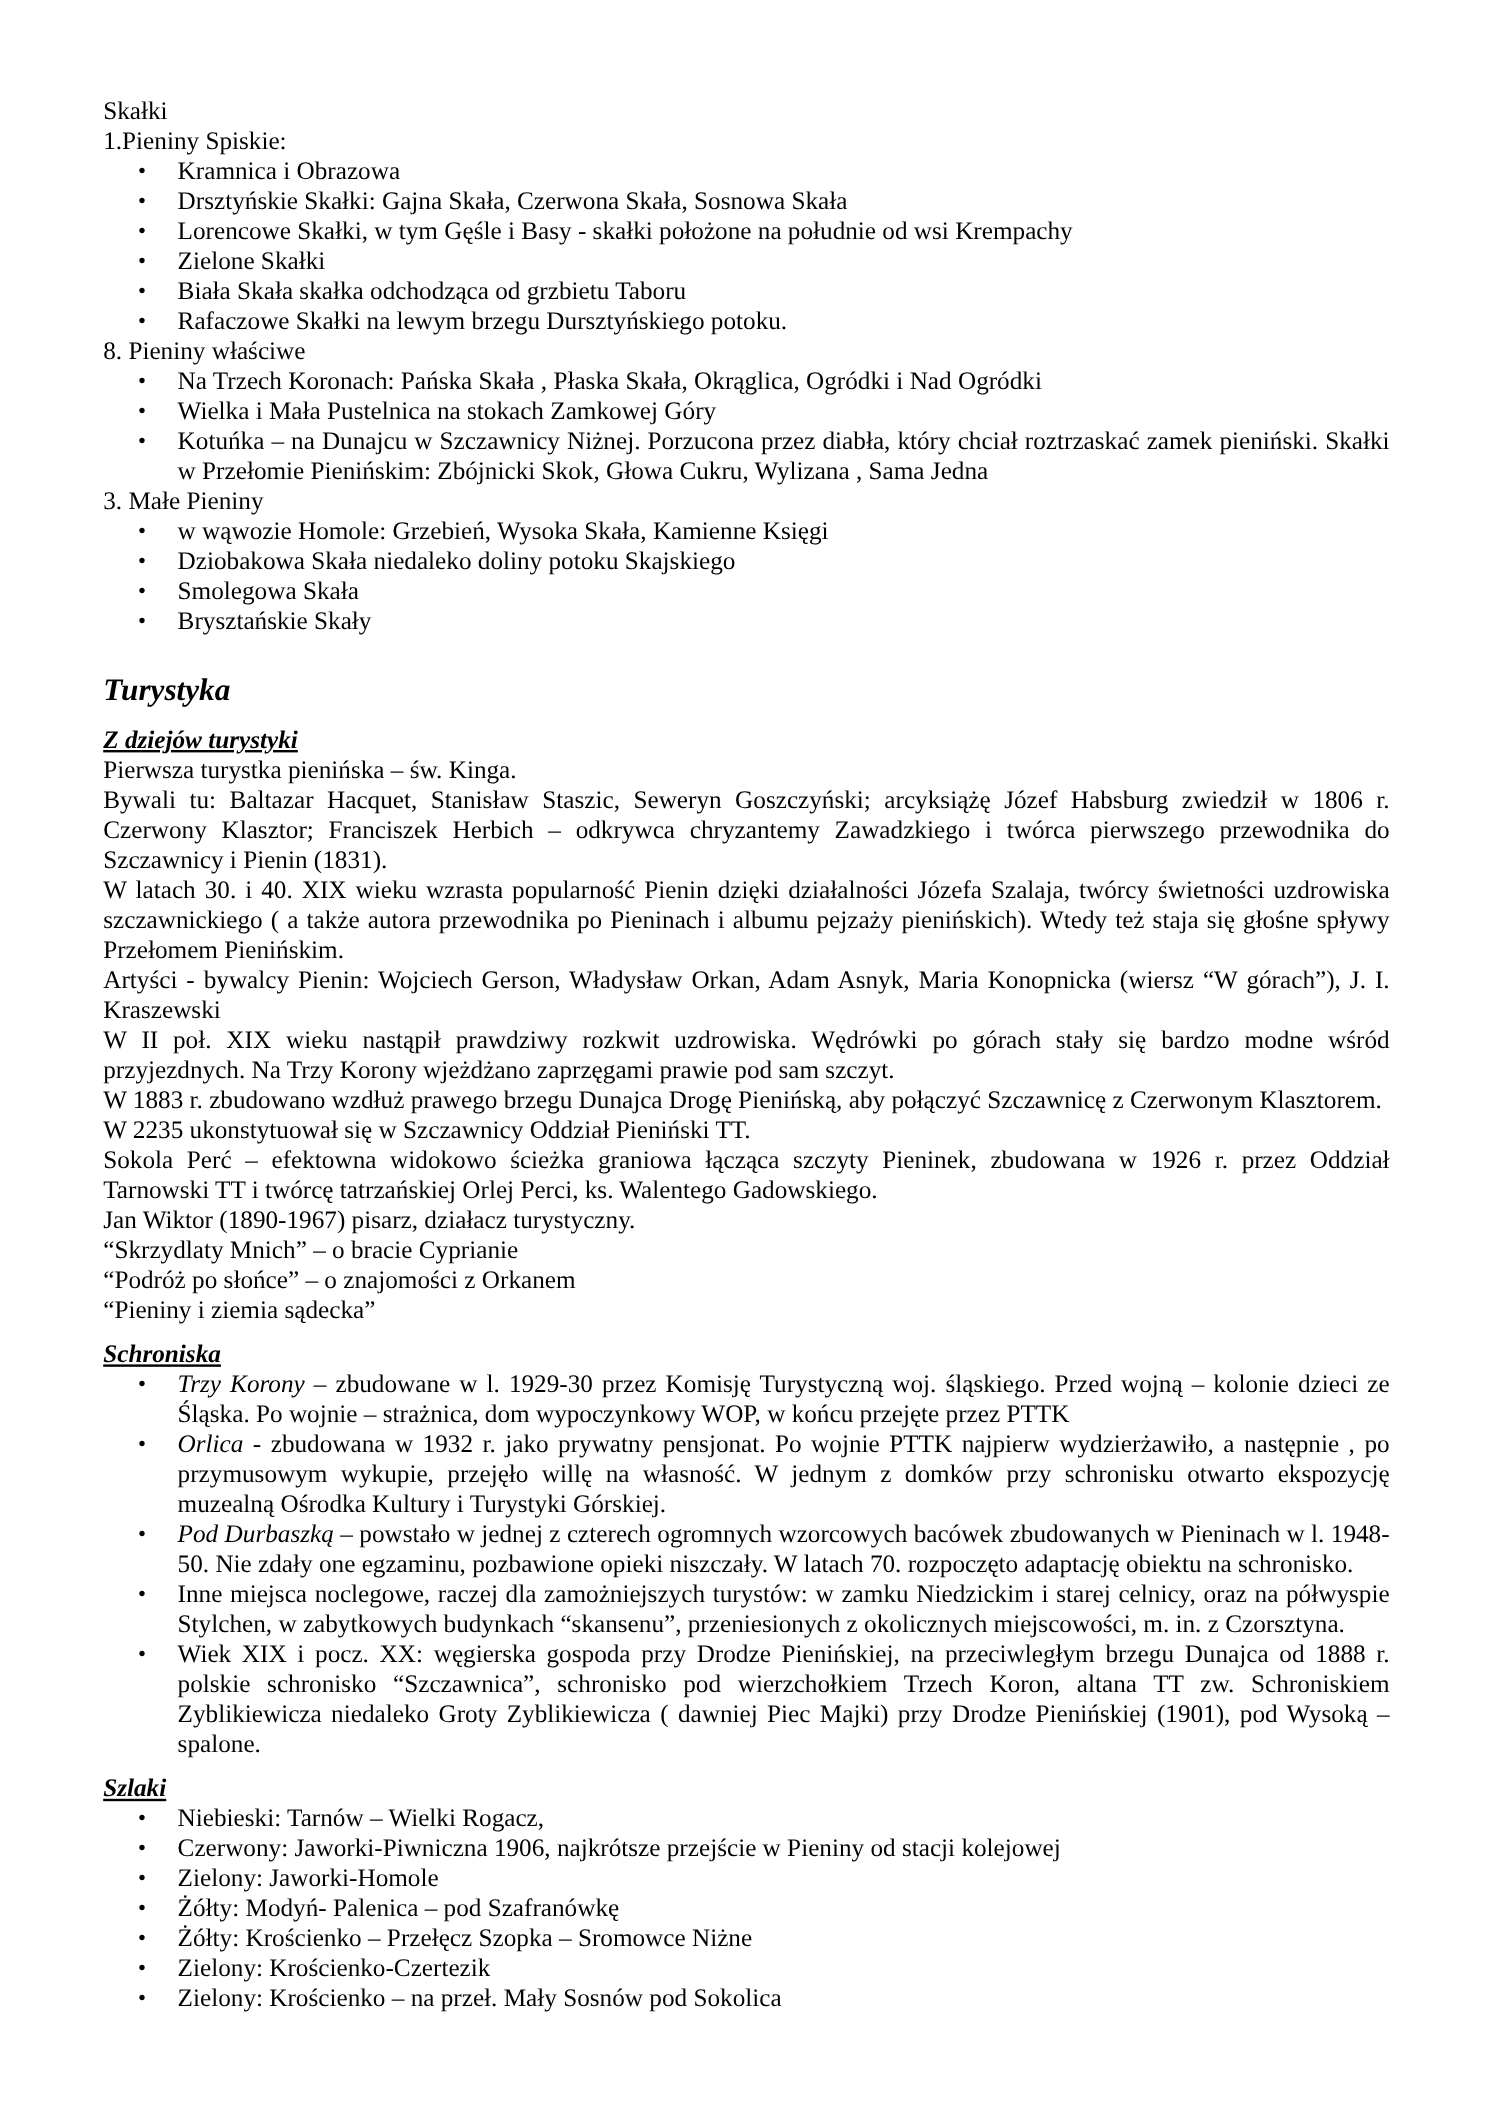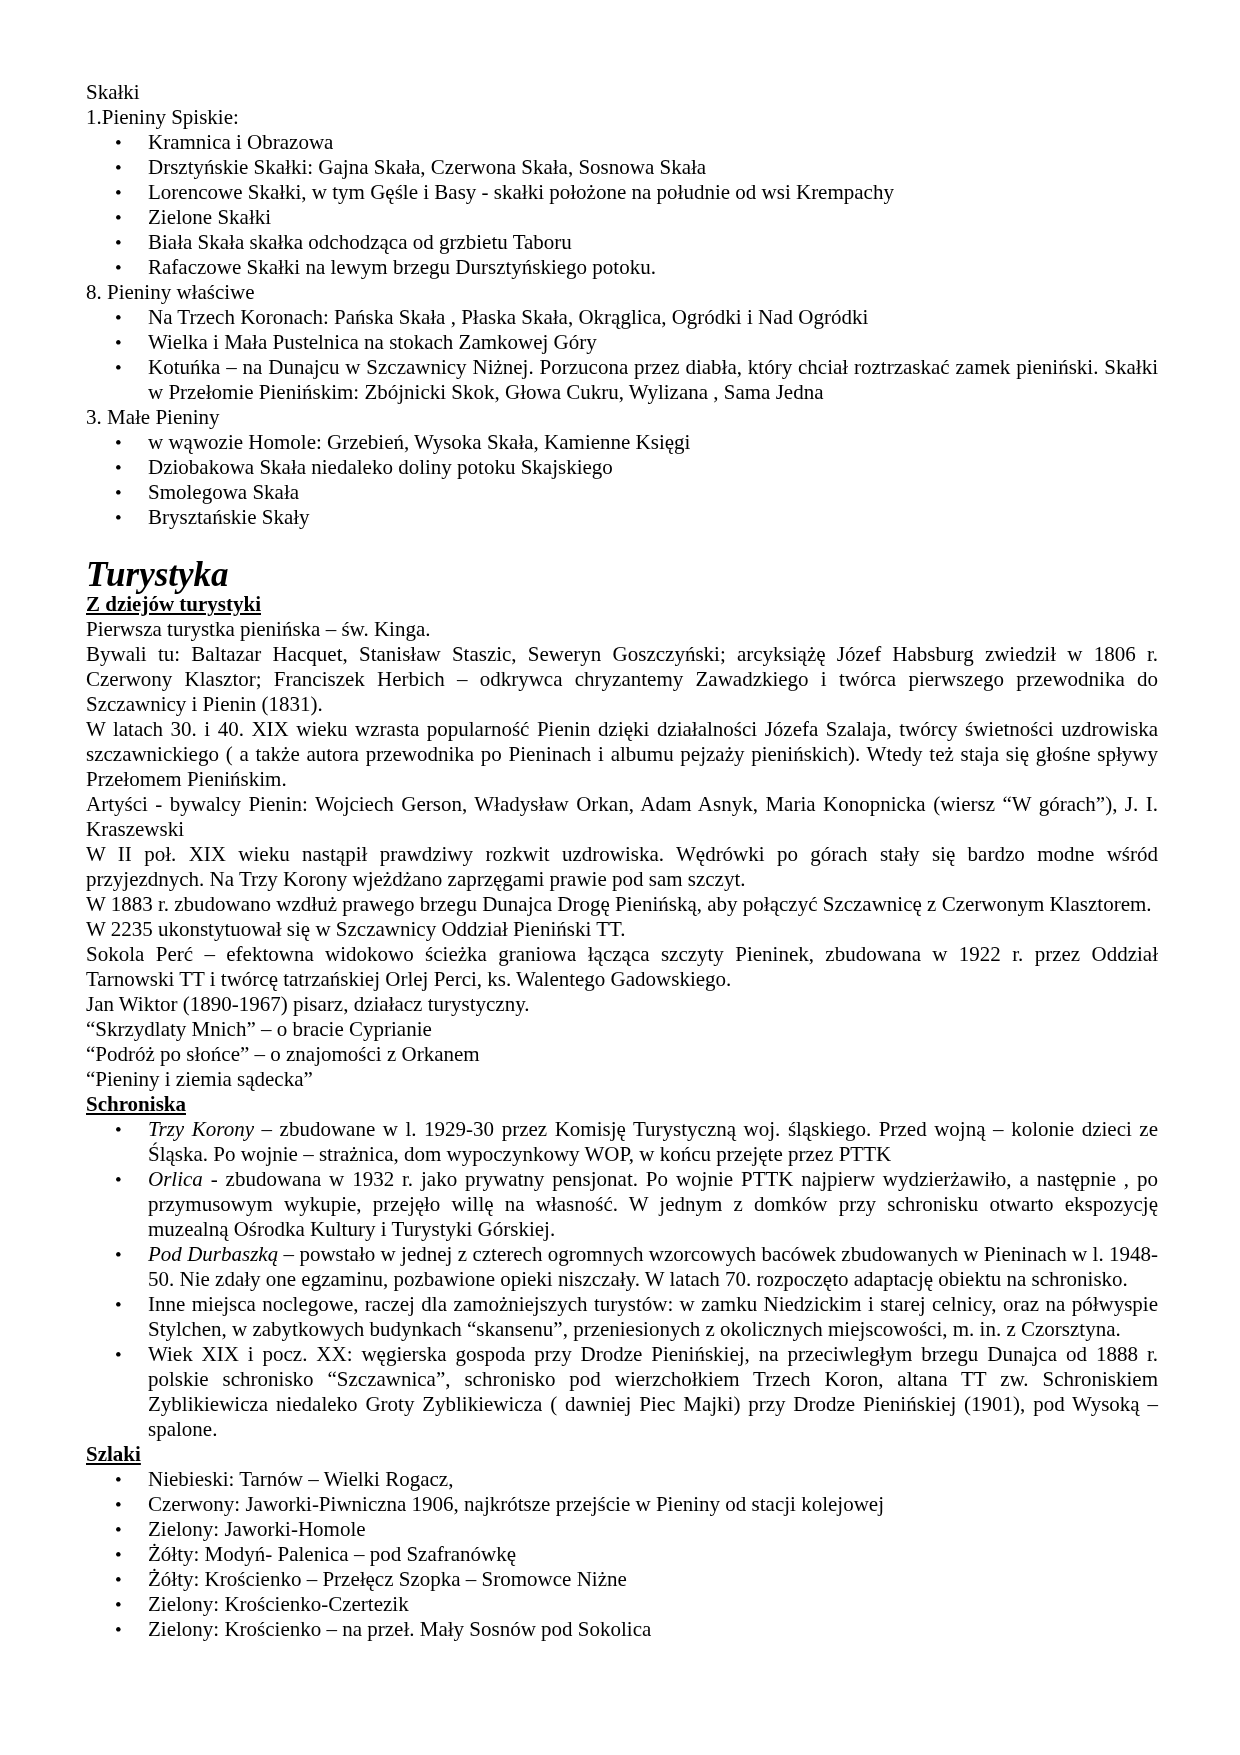--- a/index.html
+++ b/index.html
@@ -16,27 +16,29 @@
     height: 1755px;
     padding: 80px 82px 40px 86px;
     font-size: 21px;
     line-height: 25px;
   }
   p { margin: 0; }
   .b { font-weight: normal; }
   .h1 {
     font-weight: bold;
     font-style: italic;
-    font-size: 35px;
+    font-size: 26px;
     line-height: 34px;
     margin-top: 28px;
   }
   .sub {
     font-weight: bold;
+    font-style: italic;
     text-decoration: underline;
+    margin-top: 12px;
   }
   .just { text-align: justify; }
   ul.blist { list-style: none; margin: 0; padding: 0; }
   ul.blist li { display: flex; }
   .bullet {
     flex: 0 0 33px;
     margin-left: 29px;
     font-size: 19px;
   }
   .li-text { flex: 1 1 auto; min-width: 0; }
@@ -116,21 +118,21 @@
   <p class="h1">Turystyka</p>
   <p class="sub">Z dziejów turystyki</p>
 
   <p class="just">Pierwsza turystka pienińska – św. Kinga.</p>
   <p class="just">Bywali tu: Baltazar Hacquet, Stanisław Staszic, Seweryn Goszczyński; arcyksiążę Józef Habsburg zwiedził w 1806 r. Czerwony Klasztor; Franciszek Herbich – odkrywca chryzantemy Zawadzkiego i twórca pierwszego przewodnika do Szczawnicy i Pienin (1831).</p>
   <p class="just">W latach 30. i 40. XIX wieku wzrasta popularność Pienin dzięki działalności Józefa Szalaja, twórcy świetności uzdrowiska szczawnickiego ( a także autora przewodnika po Pieninach i albumu pejzaży pienińskich). Wtedy też staja się głośne spływy Przełomem Pienińskim.</p>
   <p class="just">Artyści - bywalcy Pienin: Wojciech Gerson, Władysław Orkan, Adam Asnyk, Maria Konopnicka (wiersz “W górach”), J. I. Kraszewski</p>
   <p class="just">W II poł. XIX wieku nastąpił prawdziwy rozkwit uzdrowiska. Wędrówki po górach stały się bardzo modne wśród przyjezdnych. Na Trzy Korony wjeżdżano zaprzęgami prawie pod sam szczyt.</p>
   <p class="just">W 1883 r. zbudowano wzdłuż prawego brzegu Dunajca Drogę Pienińską, aby połączyć Szczawnicę z Czerwonym Klasztorem.</p>
   <p class="just">W 2235 ukonstytuował się w Szczawnicy Oddział Pieniński TT.</p>
-  <p class="just">Sokola Perć – efektowna widokowo ścieżka graniowa łącząca szczyty Pieninek, zbudowana w 1922 r. przez Oddział Tarnowski TT i twórcę tatrzańskiej Orlej Perci, ks. Walentego Gadowskiego.</p>
+  <p class="just">Sokola Perć – efektowna widokowo ścieżka graniowa łącząca szczyty Pieninek, zbudowana w 1926 r. przez Oddział Tarnowski TT i twórcę tatrzańskiej Orlej Perci, ks. Walentego Gadowskiego.</p>
   <p class="just">Jan Wiktor (1890-1967) pisarz, działacz turystyczny.</p>
   <p class="just">“Skrzydlaty Mnich” – o bracie Cyprianie</p>
   <p class="just">“Podróż po słońce” – o znajomości z Orkanem</p>
   <p class="just">“Pieniny i ziemia sądecka”</p>
 
   <p class="sub">Schroniska</p>
   <ul class="blist">
     <li>
       <span class="bullet">•</span>
       <span class="li-text just"><i>Trzy Korony</i><span> – zbudowane w l. 1929-30 przez Komisję Turystyczną woj. śląskiego. Przed wojną – kolonie dzieci ze Śląska. Po wojnie – strażnica, dom wypoczynkowy WOP, w końcu przejęte przez PTTK</span></span>

